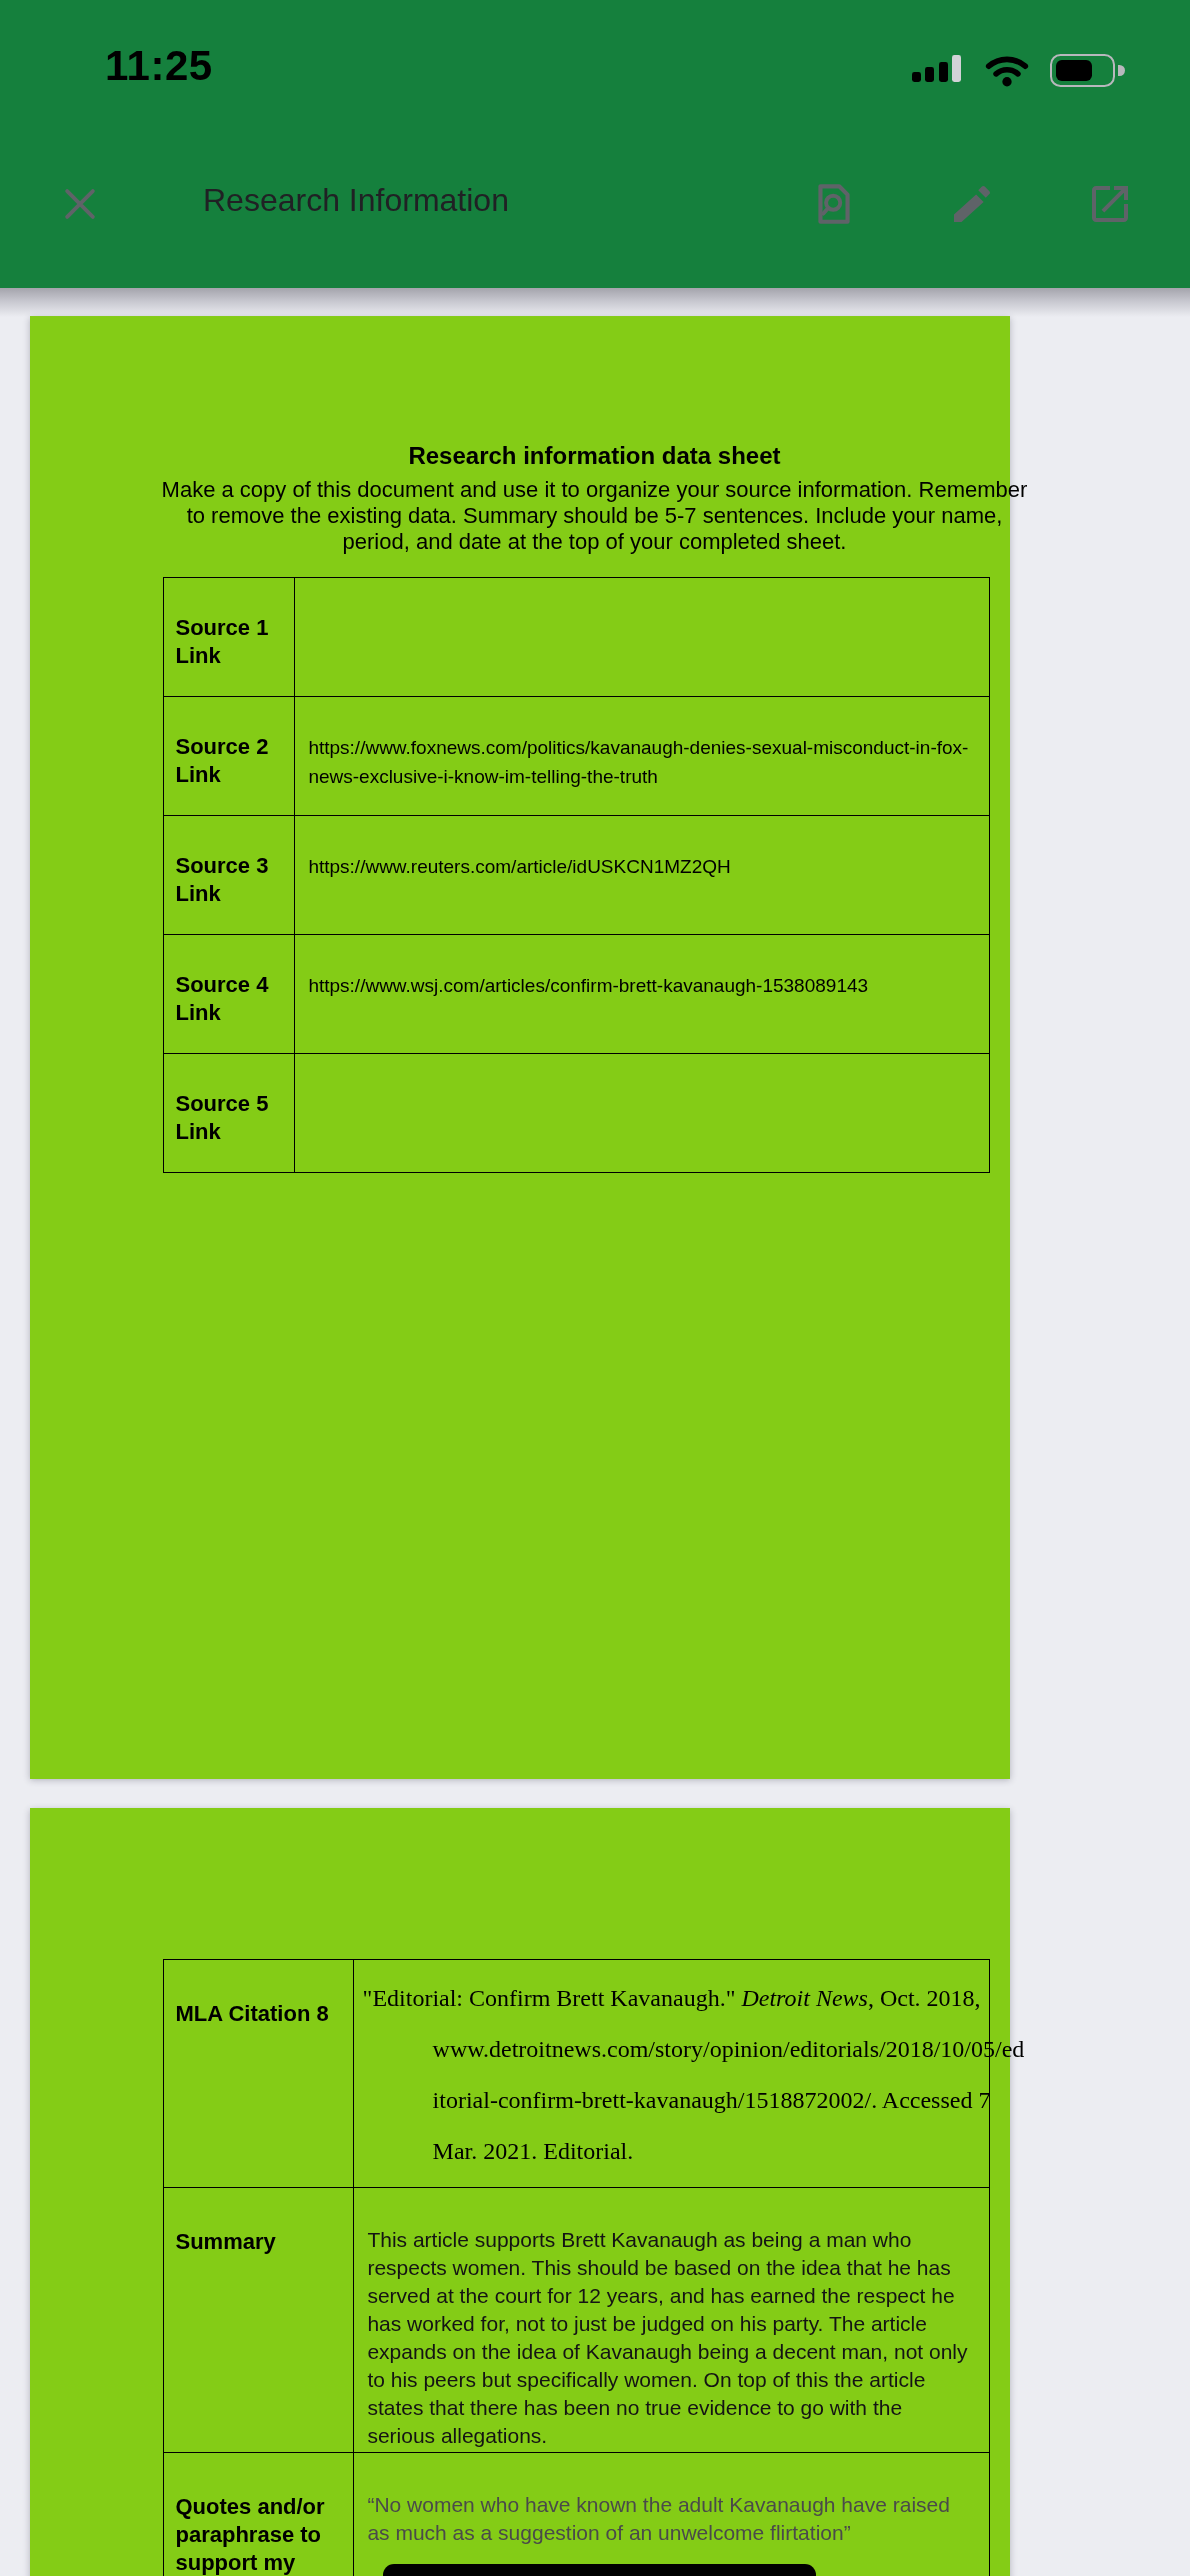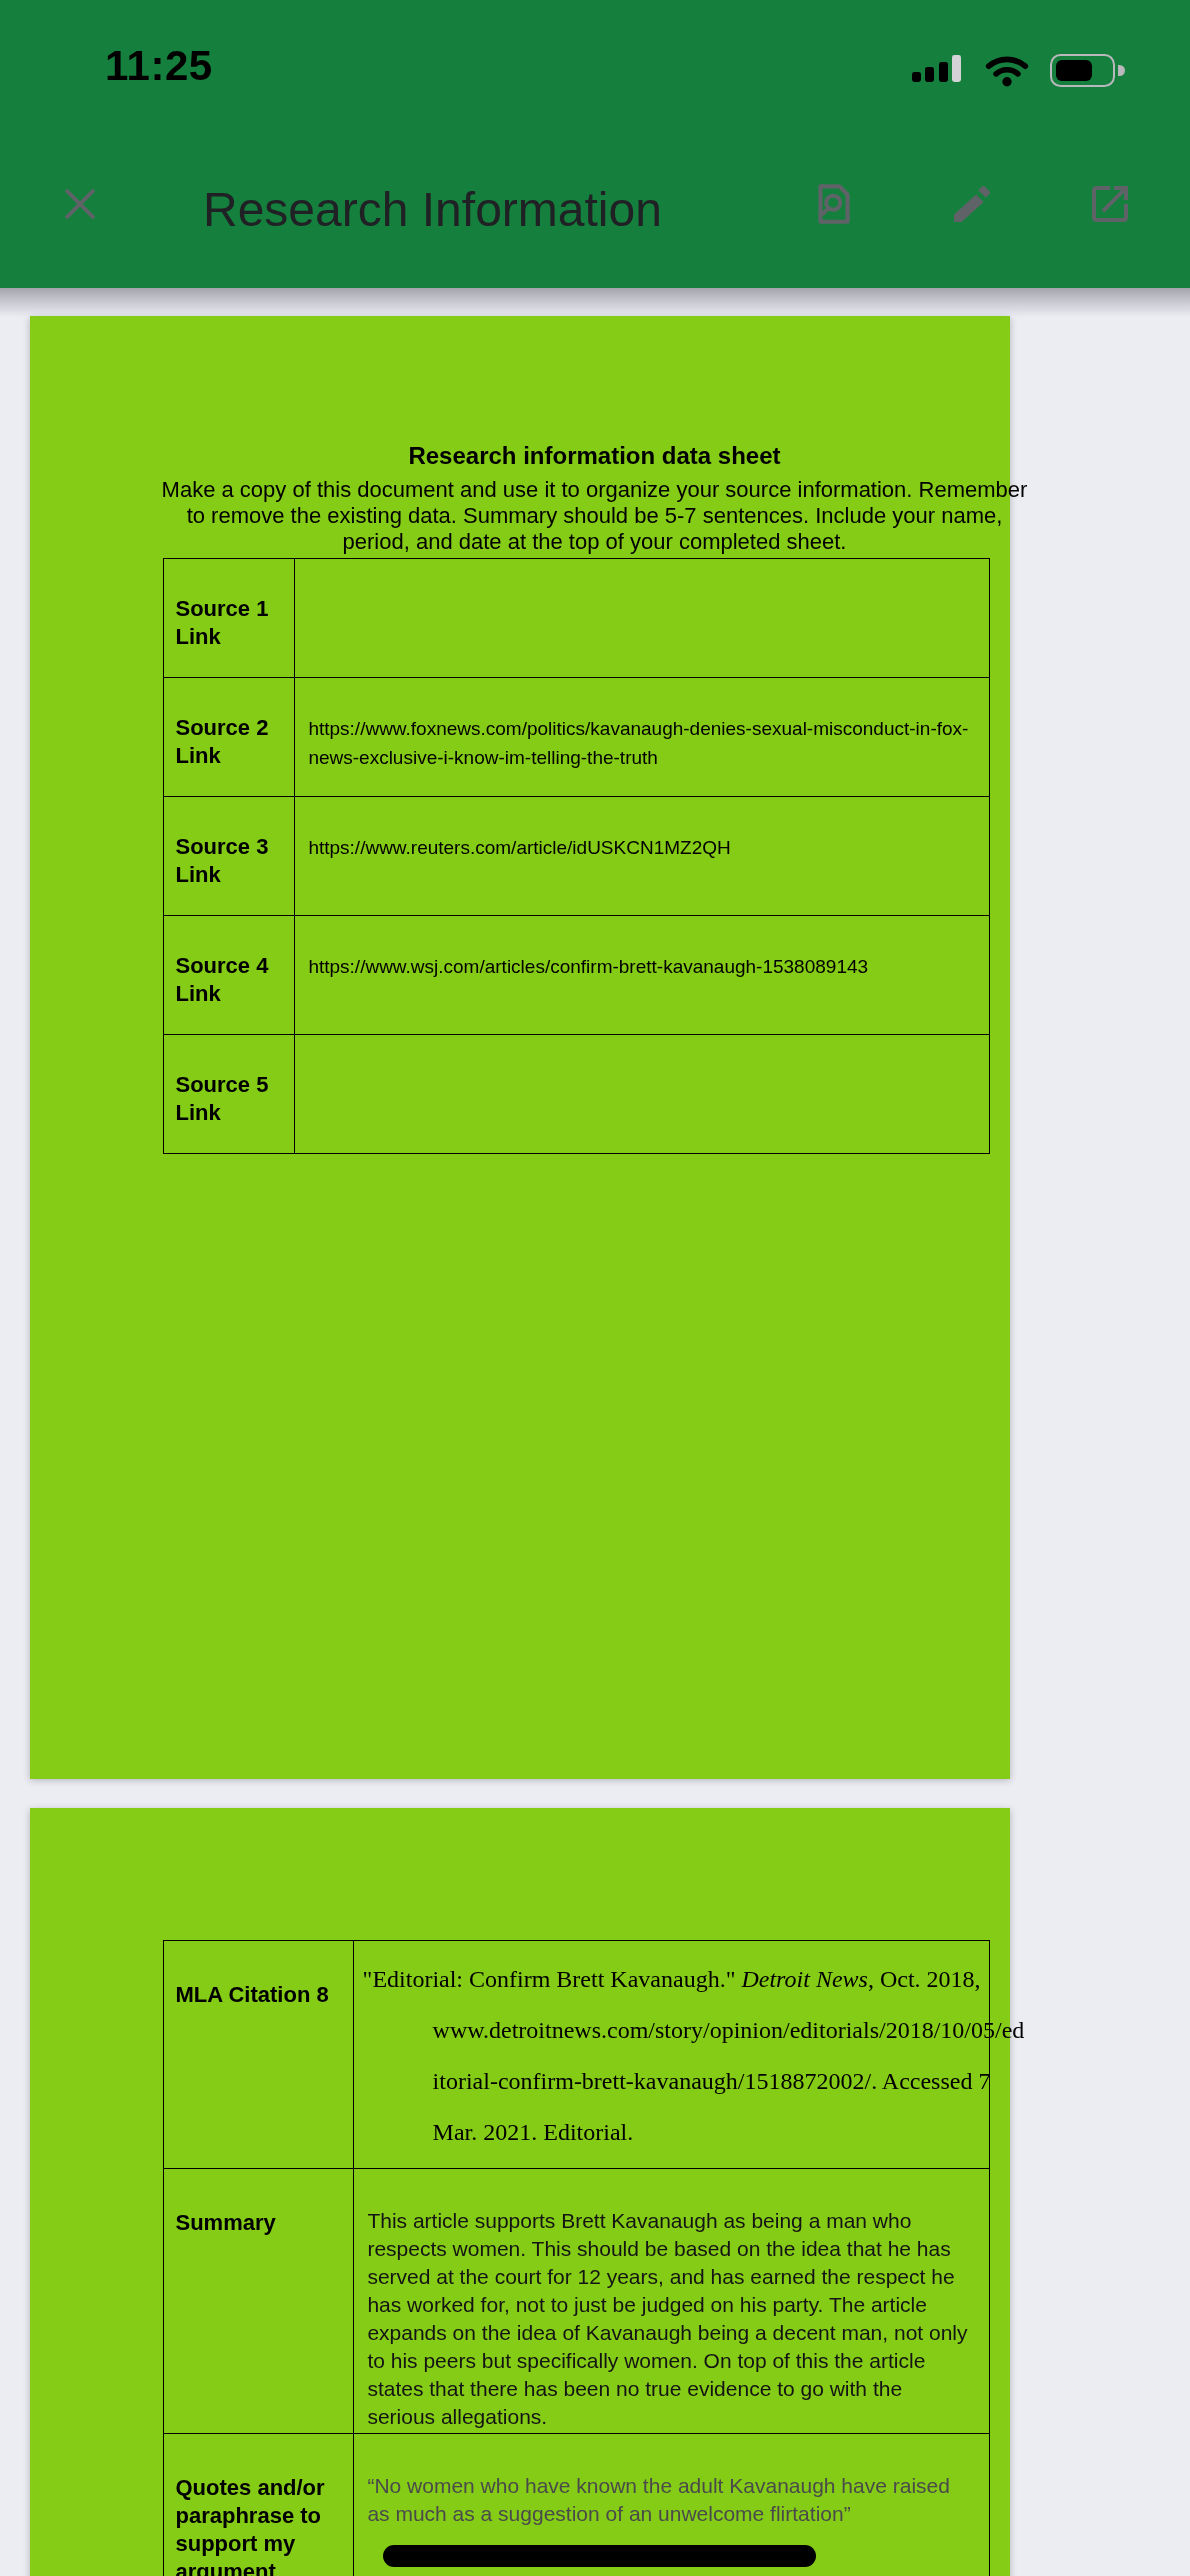--- a/index.html
+++ b/index.html
@@ -17,40 +17,40 @@
   .signal .b3 { left:27px; height:20px; }
   .signal .b4 { left:40px; height:27px; background:#d2d2d7; }
   .wifi { position:absolute; left:983px; top:53px; }
   .battery { position:absolute; left:1050px; top:54px; width:79px; height:33px; }
   .battery .shell { position:absolute; left:0; top:0; width:65px; height:33px; border:2.9px solid #b8b8bd; border-radius:10.5px; }
   .battery .fill { position:absolute; left:5.8px; top:5.8px; width:36px; height:21px; background:#000; border-radius:5.8px; }
   .battery .tip { position:absolute; left:68px; top:10.5px; width:6.7px; height:11.5px; background:#b8b8bd; border-radius:0 5.8px 5.8px 0; }
 
   .iconbtn { position:absolute; background:none; border:none; cursor:pointer; padding:0; }
   .closebtn { left:56px; top:181px; width:48px; height:48px; }
-  .navtitle { position:absolute; left:203px; top:182px; font-size:48px; color:#202124; font-weight:400; }
+  .navtitle { position:absolute; left:203px; top:182px; font-size:32px; color:#202124; font-weight:400; }
   .btn-find { left:808px; top:179px; width:52px; height:52px; }
   .btn-edit { left:946px; top:179px; width:52px; height:52px; }
   .btn-open { left:1084px; top:179px; width:52px; height:52px; }
 
   .header-shadow { position:absolute; top:288px; left:0; width:1190px; height:29px; z-index:4;
     background:linear-gradient(to bottom, #a4a4ac 0%, #c7c7cf 45%, rgba(236,237,242,0) 100%); }
 
   
   .page { position:absolute; left:30px; width:980px; background:#84cc16;
     box-shadow:0 1.9px 6.7px rgba(50,50,70,.32); }
   .page1 { top:316px; height:1463px; }
   .page2 { top:1808px; height:1035px; }
 
   .doc-heading { position:absolute; left:131px; top:125px; width:867px; text-align:center;
     font-size:24px; font-weight:700; color:#000; line-height:29px; }
   .doc-intro { position:absolute; left:131px; top:161px; width:867px;
     font-size:22px; color:#000; line-height:26px;text-align:center; }
 
-  table { border-collapse:collapse; table-layout:fixed; }
+  table { border-collapse:collapse; table-layout:fixed;margin-top:19px; }
   td { border:1.9px solid #000; vertical-align:top; }
 
   .src-table { position:absolute; left:133px; top:242px; width:826px; }
   .src-table col.c-label { width:131px; }
   .src-table col.c-val { width:695px; }
   .src-table td { height:119px; }
   .src-table .lbl { font-size:22px; font-weight:700; line-height:28px; color:#000; padding:36px 9.6px 0 11.5px; }
   .src-table .val { font-size:19px; line-height:29px; color:#000; padding:36px 17px 0 13.4px; overflow-wrap:break-word; }
 
   .cite-table { position:absolute; left:133px; top:132px; width:826px; }

